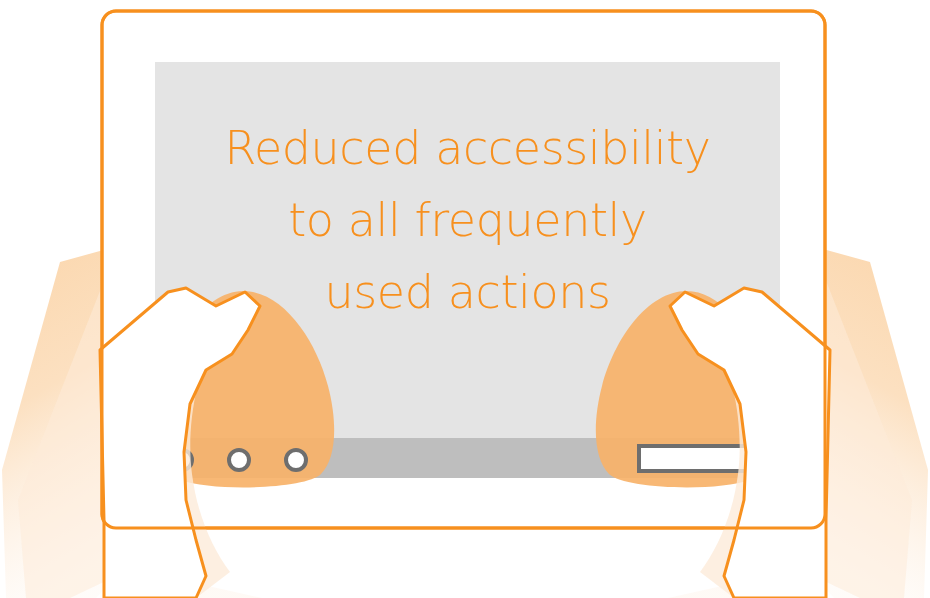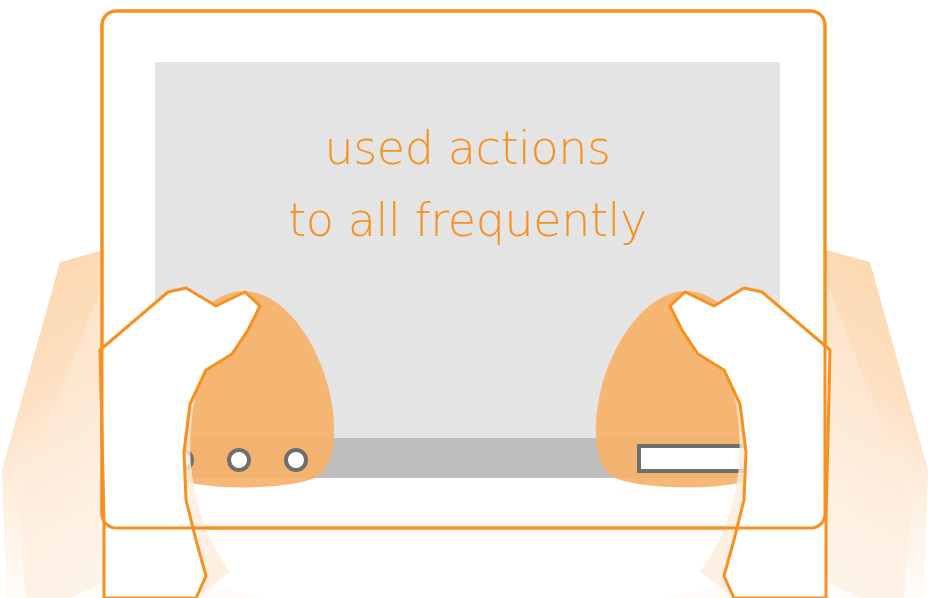--- a/index.html
+++ b/index.html
@@ -186,17 +186,18 @@
                L 734 598
                L 826 598
                L 826 520
                Z" fill="#FFFFFF" stroke="#F7901E" stroke-width="3" stroke-linejoin="round"></path>
     </g>
 
     <rect x="102" y="11" width="723" height="517" rx="14" ry="14" fill="none" stroke="#F7901E" stroke-width="3"></rect>
   </svg>
 
   <div id="screen-message">
+    <span class="msg-line">Reduced accessibility</span>
+    <span class="msg-line">to all frequently</span>
     <span class="msg-line">used actions</span>
-    <span class="msg-line">to all frequently</span>
   </div>
 
 </div>
 
 </body></html>

